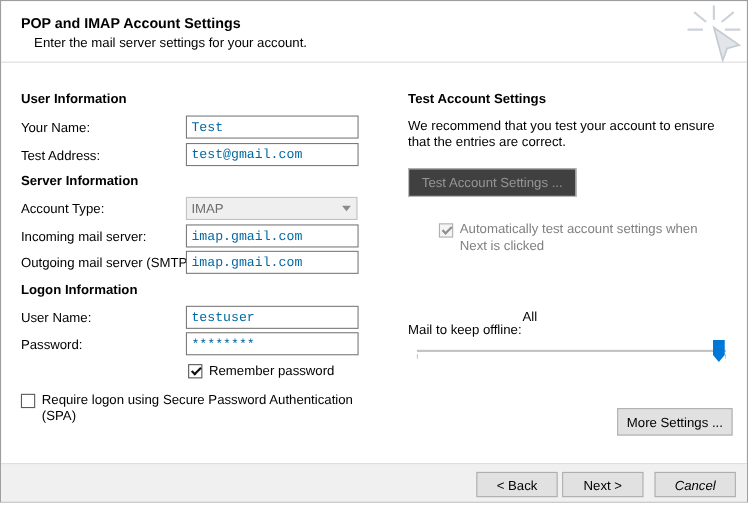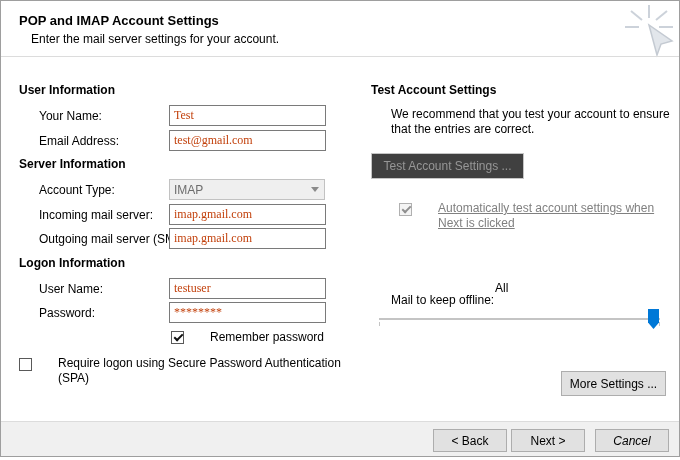--- a/index.html
+++ b/index.html
@@ -6,25 +6,25 @@
   #dialog{
     position:relative;width:680px;height:457px;
     box-sizing:border-box;border:1px solid #9e9e9e;background:#ffffff;
     font-family:"Liberation Sans","DejaVu Sans",sans-serif;
     font-size:12px;color:#000;overflow:hidden;
   }
   .abs{position:absolute;}
   .title{font-weight:bold;font-size:13px;}
   .subtitle{font-size:12px;}
   .section-heading{font-weight:bold;font-size:12px;}
-  .lbl{font-size:12px;white-space:nowrap;margin-left:20px;}
+  .lbl{font-size:12px;white-space:nowrap;}
   .txtin{
     position:absolute;box-sizing:border-box;height:21px;
     border:1px solid #7a7a7a;background:#fff;padding:2px 4px;
-    font-family:Liberation Serif, serif;font-size:12px;color:#c2410c;
+    font-family:Liberation Mono, monospace;font-size:12px;color:#0369a1;
   }
   .combo{
     position:absolute;box-sizing:border-box;height:21px;width:156px;
     border:1px solid #c2c2c2;background:#efefef;color:#6d6d6d;
     display:flex;align-items:center;padding-left:4px;
   }
   .combo .arrowbox{
     position:absolute;right:0;top:0;bottom:0;width:18px;
     display:flex;align-items:center;justify-content:center;
   }
@@ -46,21 +46,21 @@
   .btn{
     position:absolute;box-sizing:border-box;
     background:#e1e1e1;border:1px solid #adadad;color:#000;
     display:flex;align-items:center;justify-content:center;
     font-family:"Liberation Sans","DejaVu Sans",sans-serif;font-size:12px;
     cursor:default;
   }
   .btn.disabled{background:#404040;border-color:#c5c5c5;color:#969696;}
   .divider{position:absolute;left:0;width:680px;height:1px;background:#dcdcdc;}
   .footer-bg{position:absolute;left:0;top:421px;width:680px;height:39px;background:#f0f0f0;}
-  .disabled-text{color:#808080;text-decoration:underline;}
+  .disabled-text{color:#808080;}
   .slider-track{position:absolute;height:2px;background:#c4c4c4;}
   .slider-tick{position:absolute;width:1px;height:4px;background:#c4c4c4;}
   .slider-thumb{
     position:absolute;width:11px;height:20px;background:#0078d7;
     clip-path:polygon(0 0,100% 0,100% 68%,50% 100%,0 68%);
   }
 </style>
 </head>
 <body>
 
@@ -80,21 +80,21 @@
     <path d="M28 22 L36 52 L40 41 L51 38 Z" fill="#e2e6eb" stroke="#c4cad2" stroke-width="1.5"></path>
   </svg>
 
   <div class="divider" style="top:55px;"></div>
 
   <div class="abs section-heading" style="left:18px;top:82px;">User Information</div>
 
   <div class="abs lbl" style="left:18px;top:108px;">Your Name:</div>
   <input class="txtin" style="left: 168px; top: 104px; width: 157px;" value="Test">
 
-  <div class="abs lbl" style="left:18px;top:133px;">Email Address:</div>
+  <div class="abs lbl" style="left:18px;top:133px;">Test Address:</div>
   <input class="txtin" style="left: 168px; top: 129px; width: 157px;" value="test@gmail.com">
 
   <div class="abs section-heading" style="left:18px;top:156px;">Server Information</div>
 
   <div class="abs lbl" style="left:18px;top:182px;">Account Type:</div>
   <div class="combo" style="left:168px;top:178px;">
     <span>IMAP</span>
     <span class="arrowbox">
         <span class="arrow"></span>
       </span>

